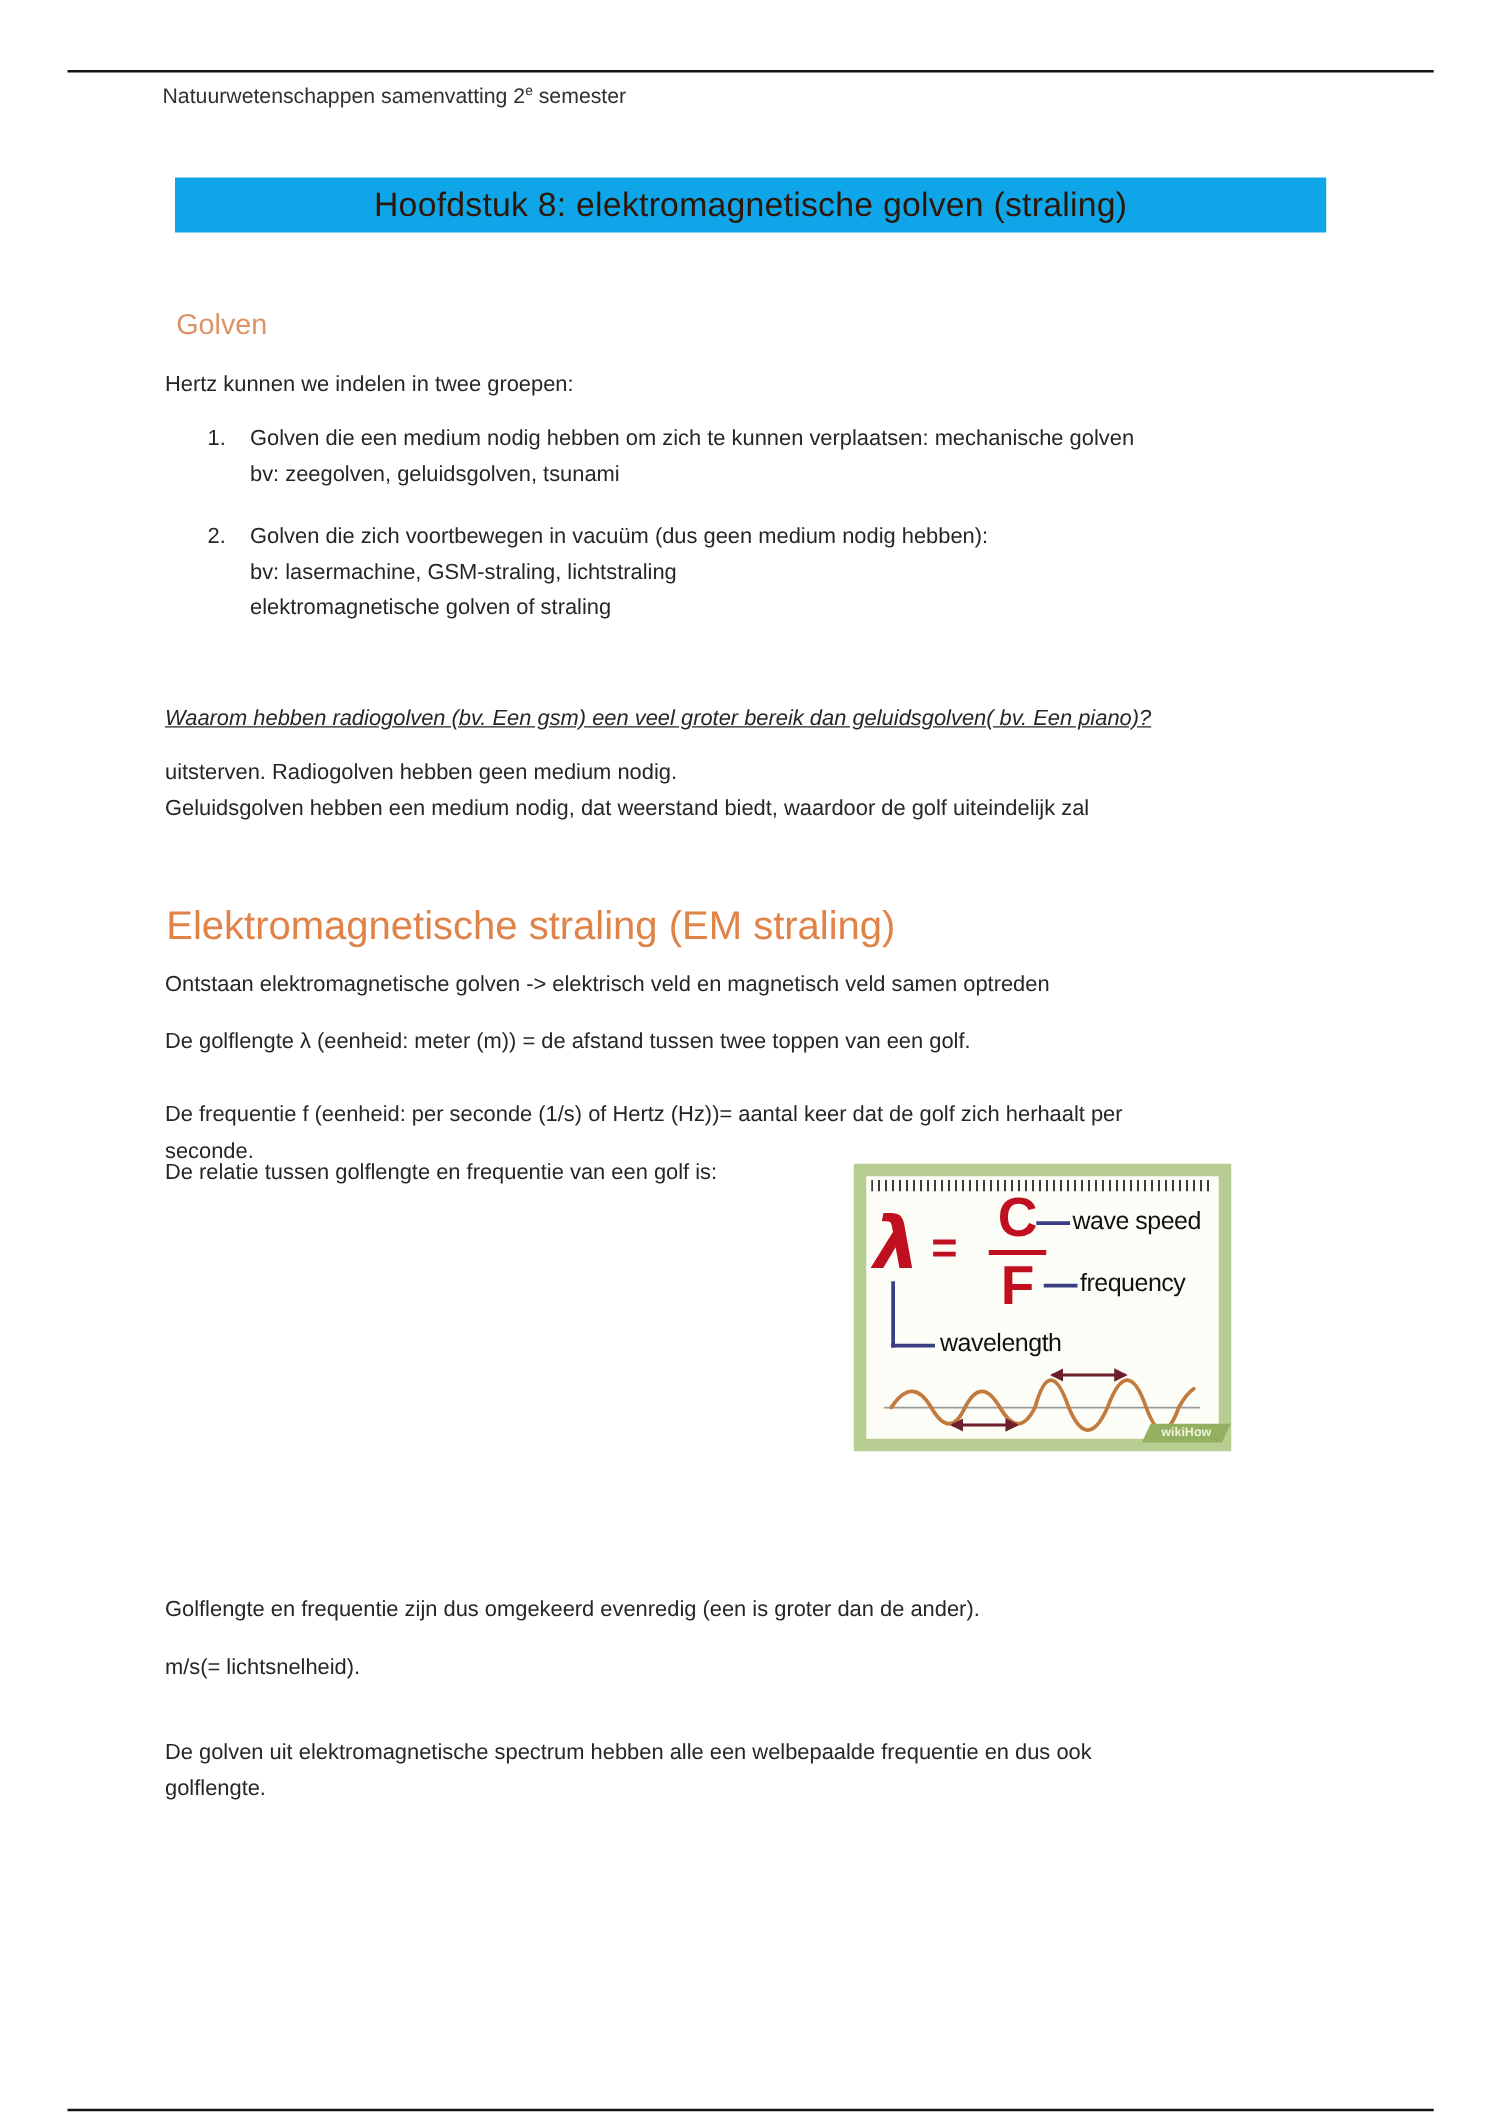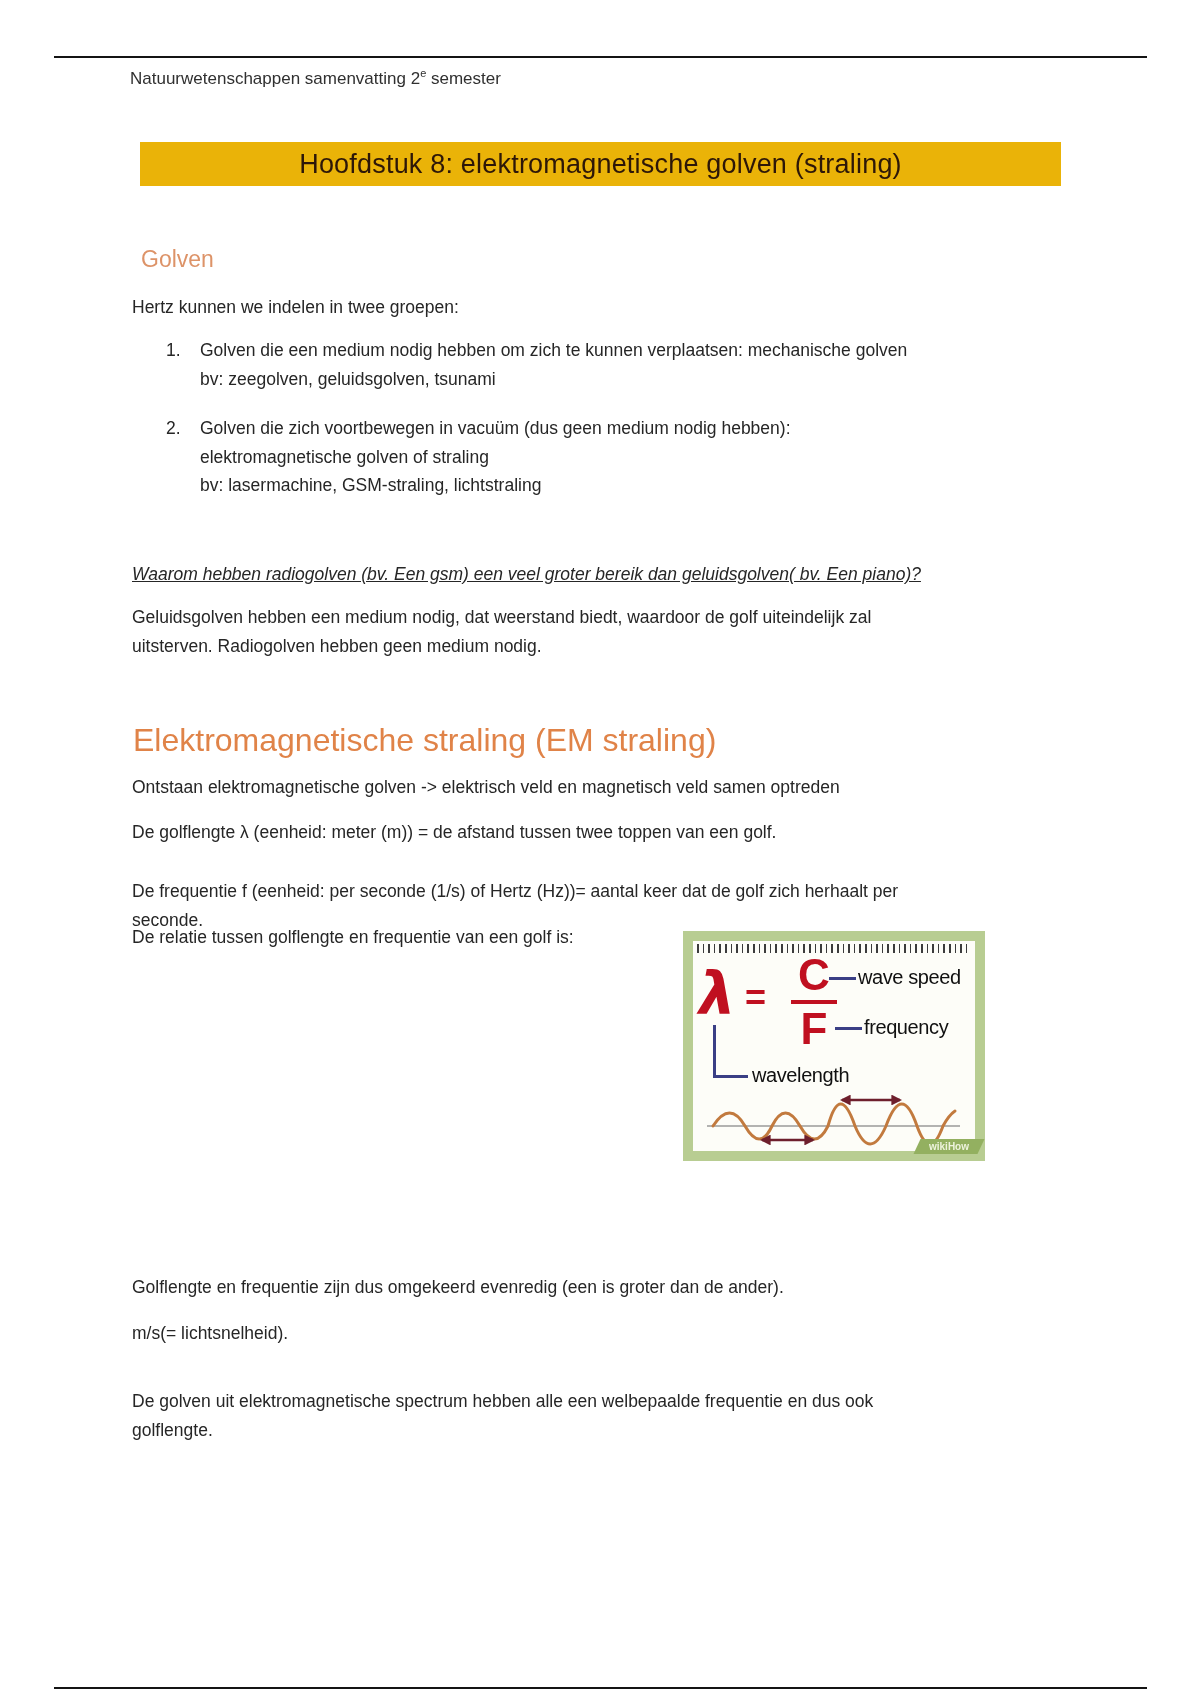--- a/index.html
+++ b/index.html
@@ -7,21 +7,21 @@
     width:1200px;height:1700px;background:#ffffff;position:relative;
     font-family:"Liberation Sans",sans-serif;color:#272727;overflow:hidden;
   }
   .rule{position:absolute;left:54px;width:1093px;height:2px;background:#141414;}
   .rule-top{top:56px;}
   .rule-bottom{top:1687px;}
   .running-header{position:absolute;left:130px;top:67px;font-size:17px;color:#303030;white-space:nowrap;}
   .running-header .sup{font-size:11px;vertical-align:super;}
   .banner{
     position:absolute;left:140px;top:142px;width:921px;height:44px;
-    background:#eab308;display:flex;align-items:center;justify-content:center;
+    background:#0ea5e9;display:flex;align-items:center;justify-content:center;
   }
   .banner span{font-size:27px;color:#2d1708;letter-spacing:0.2px;}
   .h1{position:absolute;font-size:23px;color:#dd9368;white-space:nowrap;}
   .h1.golven{left:141px;top:246px;}
   .h2{position:absolute;font-size:32px;color:#e08348;white-space:nowrap;}
   .h2.em{left:133px;top:722px;}
   .para{position:absolute;left:132px;font-size:17.5px;line-height:22px;white-space:nowrap;color:#262626;}
   .para-multi{position:absolute;left:132px;font-size:17.5px;line-height:28.5px;color:#262626;}
   .para-multi .line{white-space:nowrap;}
   .question{font-style:italic;}
@@ -86,30 +86,30 @@
   <div class="li-lines">
     <div class="line">Golven die een medium nodig hebben om zich te kunnen verplaatsen: mechanische golven</div>
     <div class="line">bv: zeegolven, geluidsgolven, tsunami</div>
   </div>
 </div>
 
 <div class="list-item" style="top:414px;">
   <span class="num">2.</span>
   <div class="li-lines">
     <div class="line">Golven die zich voortbewegen in vacuüm (dus geen medium nodig hebben):</div>
+    <div class="line">bv: lasermachine, GSM-straling, lichtstraling</div>
     <div class="line">elektromagnetische golven of straling</div>
-    <div class="line">bv: lasermachine, GSM-straling, lichtstraling</div>
   </div>
 </div>
 
 <div class="para question" style="top:563px;text-decoration:underline;">Waarom hebben radiogolven (bv. Een gsm) een veel groter bereik dan geluidsgolven( bv. Een piano)?</div>
 
 <div class="para-multi" style="top:603px;">
+  <div class="line">uitsterven. Radiogolven hebben geen medium nodig.</div>
   <div class="line">Geluidsgolven hebben een medium nodig, dat weerstand biedt, waardoor de golf uiteindelijk zal</div>
-  <div class="line">uitsterven. Radiogolven hebben geen medium nodig.</div>
 </div>
 
 <div class="h2 em">Elektromagnetische straling (EM straling)</div>
 
 <div class="para" style="top:776px;">Ontstaan elektromagnetische golven -&gt; elektrisch veld en magnetisch veld samen optreden</div>
 <div class="para" style="top:821px;">De golflengte λ (eenheid: meter (m)) = de afstand tussen twee toppen van een golf.</div>
 
 <div class="para-multi" style="top:877px;">
   <div class="line">De frequentie f (eenheid: per seconde (1/s) of Hertz (Hz))= aantal keer dat de golf zich herhaalt per</div>
   <div class="line">seconde.</div>

